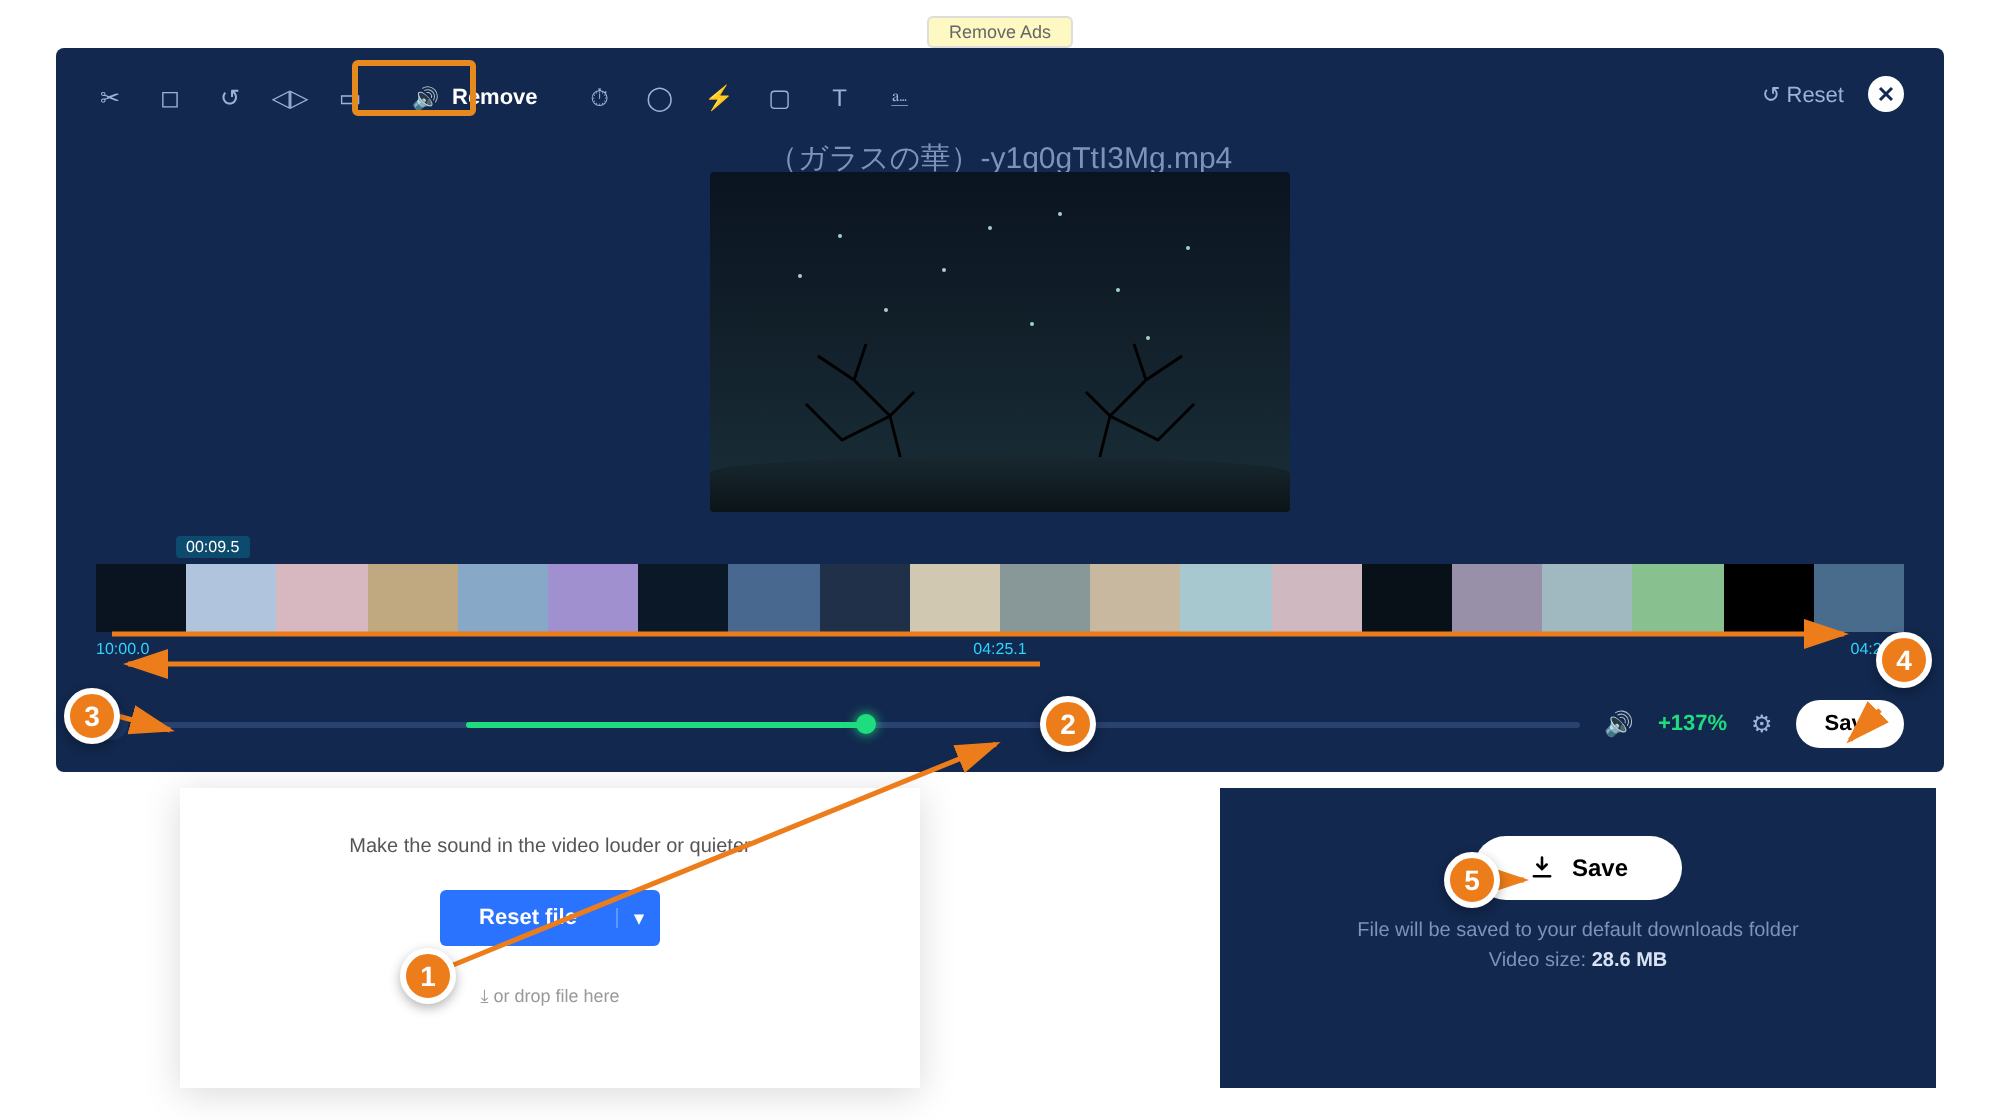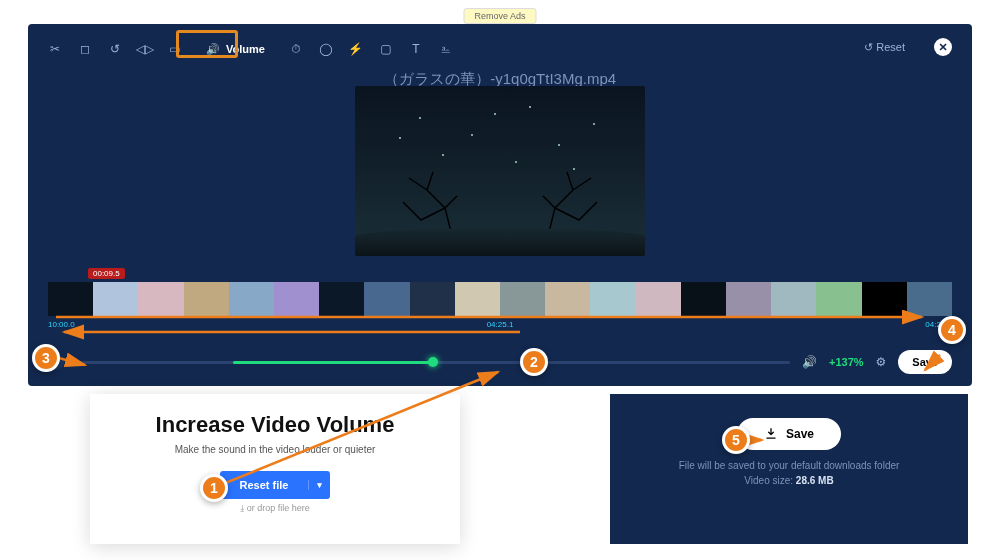--- a/index.html
+++ b/index.html
@@ -4,32 +4,32 @@
 <style>
   * { margin: 0; padding: 0; box-sizing: border-box; font-family: -apple-system, BlinkMacSystemFont, "Segoe UI", Arial, sans-serif; }
   body { width: 1000px; height: 560px; background: #ffffff; position: relative; overflow: hidden; }
   .pill-remove { position: absolute; top: 8px; left: 50%; transform: translateX(-50%); font-size: 9px; color: #666; background: #fef9c3; border: 1px solid #ddd; border-radius: 3px; padding: 2px 10px; }
   .editor { position: absolute; top: 24px; left: 28px; right: 28px; height: 362px; background: #12284e; border-radius: 4px; overflow: hidden; }
   .toolbar { position: absolute; top: 12px; left: 20px; right: 20px; height: 26px; display: flex; align-items: center; gap: 16px; color: #9fb2d6; }
   .toolbar .ticon { width: 14px; height: 14px; display: flex; align-items: center; justify-content: center; font-size: 12px; }
   .toolbar .vol-chip { display: flex; align-items: center; gap: 6px; padding: 3px 8px; border-radius: 3px; }
   .toolbar .vol-chip span { font-size: 11px; font-weight: 600; color: #fff; }
   .vol-highlight { position: absolute; top: 6px; left: 148px; width: 62px; height: 28px; border: 3px solid #e68a1f; border-radius: 3px; pointer-events: none; }
-  .reset-area { position: absolute; top: 14px; right: 20px; display: flex; align-items: center; gap: 29px; color: #9fb2d6; font-size: 11px; }
+  .reset-area { position: absolute; top: 14px; right: 20px; display: flex; align-items: center; gap: 12px; color: #9fb2d6; font-size: 11px; }
   .close-btn { width: 18px; height: 18px; border-radius: 50%; background: #fff; color: #12284e; display: flex; align-items: center; justify-content: center; font-size: 11px; font-weight: 700; }
   .filename { position: absolute; top: 46px; left: 0; right: 0; text-align: center; color: #7f92b8; font-size: 15px; }
   .preview { position: absolute; top: 62px; left: 50%; transform: translateX(-50%); width: 290px; height: 170px; background: linear-gradient(#0a1420 0%, #13222c 55%, #1a2f38 100%); border-radius: 2px; overflow: hidden; }
   .stars { position: absolute; inset: 0; }
   .star { position: absolute; width: 2px; height: 2px; background: #cfe; border-radius: 50%; opacity: .8; }
   .branch { position: absolute; bottom: 0; width: 120px; height: 120px; }
   .branch.left { left: -6px; transform: scaleX(-1); }
   .branch.right { right: -6px; }
   .branch svg { width: 100%; height: 100%; }
   .hill { position: absolute; bottom: 0; left: 0; right: 0; height: 28px; background: linear-gradient(#182830, #0b1418); border-radius: 80% 80% 0 0 / 50% 50% 0 0; }
-  .tooltip-time { position: absolute; top: 244px; left: 60px; background: #b91c1c; color: #fff; font-size: 8px; padding: 1px 5px; border-radius: 2px; }
+  .tooltip-time { position: absolute; top: 244px; left: 60px; background: #0c4a6e; color: #fff; font-size: 8px; padding: 1px 5px; border-radius: 2px; }
   .thumbs { position: absolute; top: 258px; left: 20px; right: 20px; height: 34px; display: flex; }
   .thumb { flex: 1; }
   .thumb:nth-child(1){background:#0a1420;} .thumb:nth-child(2){background:#b0c4de;} .thumb:nth-child(3){background:#d8b8c0;}
   .thumb:nth-child(4){background:#c0a880;} .thumb:nth-child(5){background:#88a8c8;} .thumb:nth-child(6){background:#a090d0;}
   .thumb:nth-child(7){background:#0a1828;} .thumb:nth-child(8){background:#486890;} .thumb:nth-child(9){background:#203048;}
   .thumb:nth-child(10){background:#d0c8b0;} .thumb:nth-child(11){background:#889898;} .thumb:nth-child(12){background:#c8b8a0;}
   .thumb:nth-child(13){background:#a8c8d0;} .thumb:nth-child(14){background:#d0b8c0;} .thumb:nth-child(15){background:#081018;}
   .thumb:nth-child(16){background:#9890a8;} .thumb:nth-child(17){background:#a0b8c0;} .thumb:nth-child(18){background:#88c090;}
   .thumb:nth-child(19){background:#000;} .thumb:nth-child(20){background:#4a6c8c;}
   .timemarks { position: absolute; top: 296px; left: 20px; right: 20px; font-size: 8px; color: #2dd4ff; display: flex; justify-content: space-between; }
@@ -41,21 +41,21 @@
   .vol-readout { font-size: 11px; font-weight: 700; color: #1fdc7e; }
   .vol-icon { color: #1fdc7e; font-size: 12px; }
   .gear { color: #9fb2d6; font-size: 12px; }
   .save-btn { background: #fff; color: #000; font-size: 11px; font-weight: 700; padding: 6px 14px; border-radius: 14px; }
   .panel-left { position: absolute; top: 394px; left: 90px; width: 370px; height: 150px; background: #fff; box-shadow: 0 3px 18px rgba(0,0,0,.15); text-align: center; padding: 18px 10px 10px; }
   .panel-left h2 { font-size: 22px; font-weight: 800; color: #111; }
   .panel-left .sub { font-size: 10px; color: #555; margin-top:6px; }
   .openfile { margin: 16px auto 0; width: 110px; height: 28px; background: #2a73ff; color: #fff; font-size: 11px; font-weight: 600; display: flex; align-items: center; border-radius: 3px; }
   .openfile .lbl { flex: 1; text-align: center; }
   .openfile .dd { width: 22px; border-left: 1px solid rgba(255,255,255,.25); font-size: 9px; text-align: center; }
-  .droptext { margin-top: 4px; font-size: 9px; color: #999; }
+  .droptext { margin-top: 20px; font-size: 9px; color: #999; }
   .panel-right { position: absolute; top: 394px; left: 610px; width: 358px; height: 150px; background: #12284e; text-align: center; padding: 24px 10px 10px; }
   .save2 { margin: 0 auto; width: 104px; height: 32px; background: #fff; color: #000; font-size: 12px; font-weight: 800; border-radius: 16px; display: flex; align-items: center; justify-content: center; gap: 8px; }
   .save2 svg { width: 14px; height: 14px; }
   .info1 { margin-top: 10px; font-size: 10px; color: #7f92b8; }
   .info2 { margin-top: 4px; font-size: 10px; color: #7f92b8; }
   .info2 b { color: #d8e2f2; font-weight: 600; }
   .overlay { position: absolute; inset: 0; pointer-events: none; }
   .badge { position: absolute; width: 28px; height: 28px; border-radius: 50%; background: #ed7d1a; border: 3px solid #fff; color: #fff; font-weight: 800; font-size: 14px; display: flex; align-items: center; justify-content: center; box-shadow: 0 2px 6px rgba(0,0,0,.3); }
 </style>
 </head>
@@ -65,21 +65,21 @@
 
 <div class="editor">
   <div class="toolbar">
     <span class="ticon">✂</span>
     <span class="ticon">◻</span>
     <span class="ticon">↺</span>
     <span class="ticon">◁▷</span>
     <span class="ticon">▭</span>
     <span class="vol-chip">
       <span class="ticon">🔊</span>
-      <span>Volume</span>
+      <span>Remove</span>
     </span>
     <span class="ticon">⏱</span>
     <span class="ticon">◯</span>
     <span class="ticon">⚡</span>
     <span class="ticon">▢</span>
     <span class="ticon">T</span>
     <span class="ticon">⎁</span>
   </div>
   <div class="vol-highlight"></div>
   <div class="reset-area">
@@ -148,21 +148,20 @@
       <div class="slider-knob"></div>
     </div>
     <span class="vol-icon">🔊</span>
     <span class="vol-readout">+137%</span>
     <span class="gear">⚙</span>
     <span class="save-btn">Save</span>
   </div>
 </div>
 
 <div class="panel-left">
-  <h2>Increase Video Volume</h2>
   <div class="sub">Make the sound in the video louder or quieter</div>
   <div class="openfile">
     <span class="lbl">Reset file</span>
     <span class="dd">▾</span>
   </div>
   <div class="droptext">⤓ <span>or drop file here</span></div>
 </div>
 
 <div class="panel-right">
   <div class="save2">

